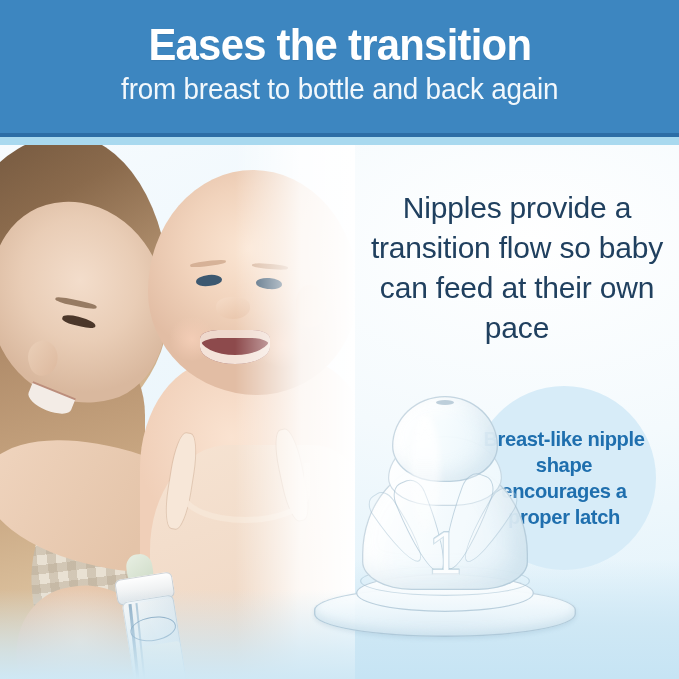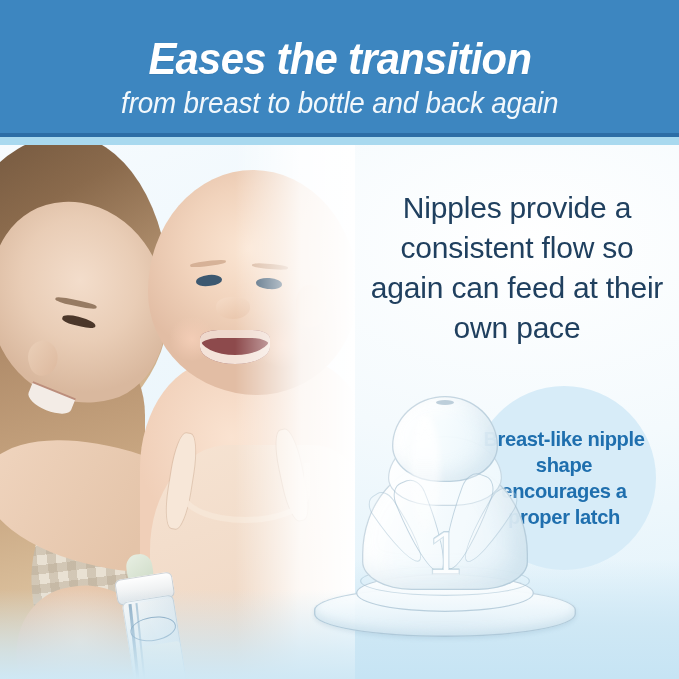--- a/index.html
+++ b/index.html
@@ -11,21 +11,21 @@
   #page{
     position:relative;width:679px;height:679px;overflow:hidden;
     background:#ffffff;
   }
 
   
   .header{
     position:absolute;left:0;top:0;width:679px;height:133px;
     background:#3d86c0;
     overflow:hidden;
-    display:flex;flex-direction:column;align-items:center;justify-content:center;font-style:italic;
+    display:flex;flex-direction:column;align-items:center;justify-content:flex-start;
   }
   .header-title{
     margin-top:20px;
     font-family:"Liberation Sans", sans-serif;
     font-size:45px;line-height:50px;font-weight:bold;
     color:#ffffff;letter-spacing:-0.8px;
     transform:scaleX(0.93);transform-origin:center;
     white-space:nowrap;
     text-shadow:0 1px 1px rgba(0,0,0,0.07);
   }
@@ -425,21 +425,21 @@
       <div class="bottle-milk"></div>
       <div class="bottle-stripe"></div>
       <div class="bottle-stripe2"></div>
       <div class="bottle-label"></div>
     </div>
 
     <div class="photo-fadeR"></div>
     <div class="photo-fadeB"></div>
   </div>
 
-  <div class="copy">Nipples provide a consistent flow so again can feed at their own pace</div>
+  <div class="copy">Nipples provide a transition flow so baby can feed at their own pace</div>
 
   <div class="callout">
     <div class="callout-text">Breast-like nipple shape encourages a proper latch</div>
   </div>
 
   <div class="product">
     <div class="nip-shadow"></div>
     <div class="nip-base"></div>
     <div class="nip-ring"></div>
     <div class="nip-ring2"></div>

